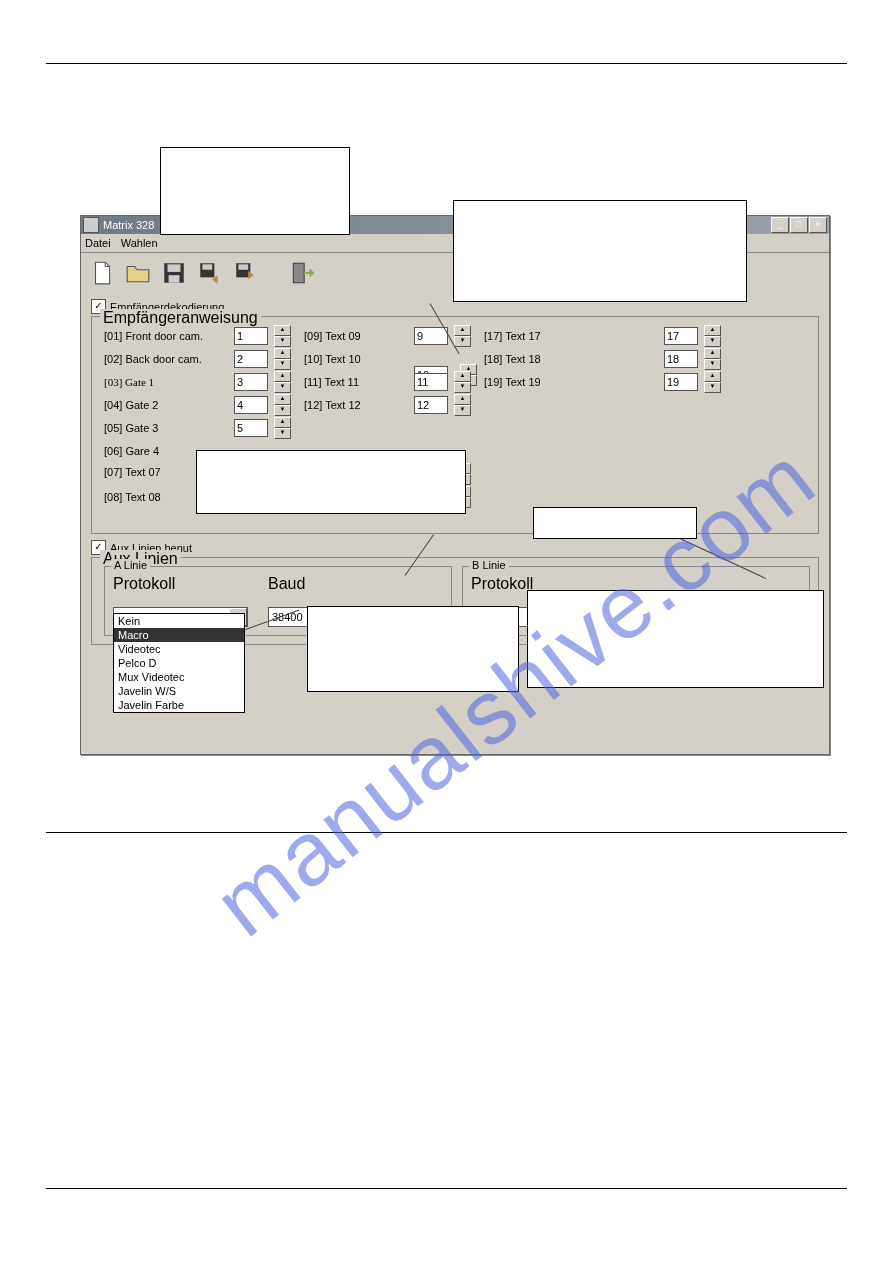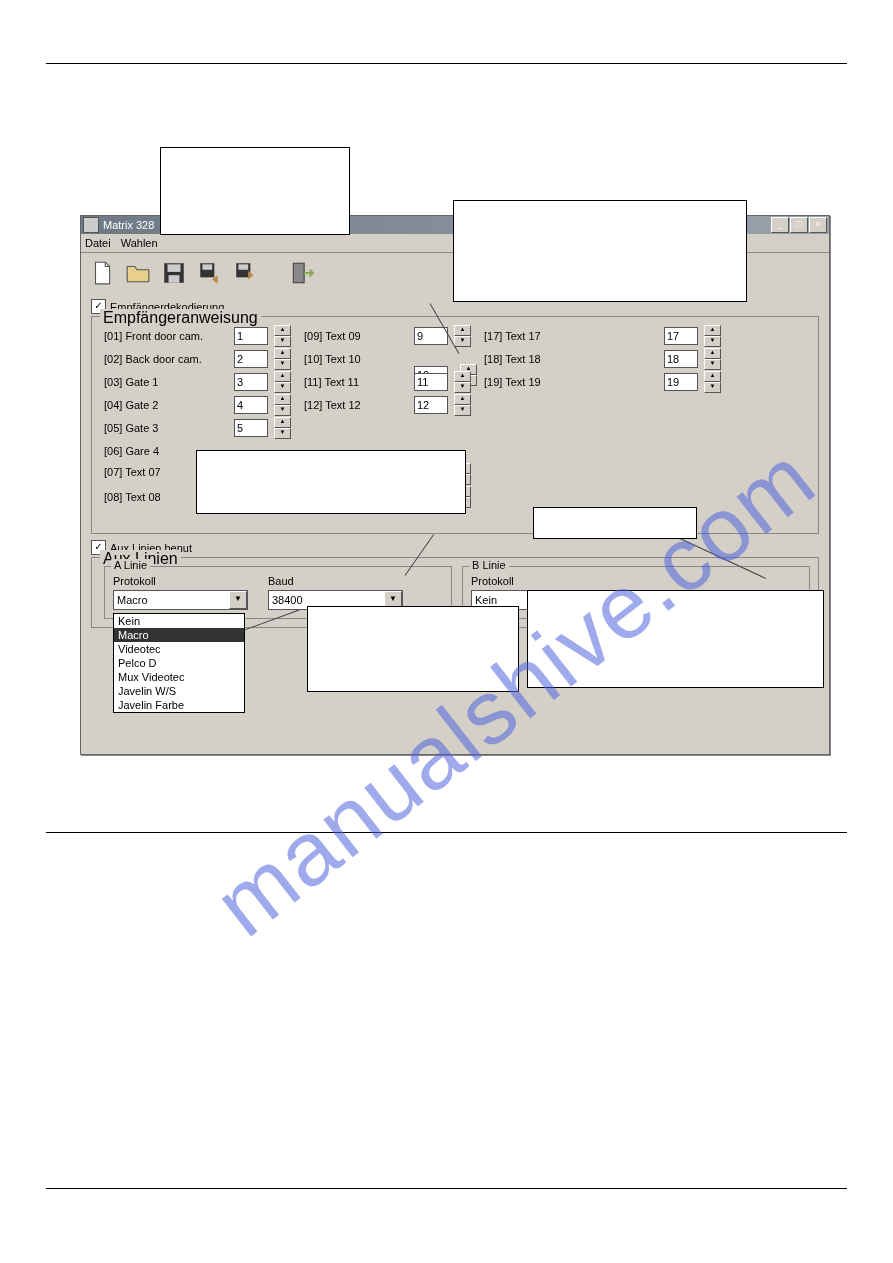--- a/index.html
+++ b/index.html
@@ -188,22 +188,22 @@
   }
   .aux-sub-title {
     position: absolute;
     top: -8px;
     left: 6px;
     background: #d4d0c8;
     padding: 0 3px;
     font-size: 11px;
   }
   .field-label {
-    font-size: 11px;
-    margin-bottom: 3px;
+    font-size: 16px;
+    margin-bottom: 14px;
     display: block;
   }
   .combo {
     width: 130px;
     height: 18px;
     border: 1px solid #555;
     background: #fff;
     display: flex;
     align-items: center;
     justify-content: space-between;
@@ -355,21 +355,21 @@
           <div class="rec-item" style="left: 0px; top: 23px;">
             <span class="rec-label">[02] Back door cam.</span>
           </div>
           <div class="rec-item" style="left: 130px; top: 23px;">
             <span class="spin-input">2</span>
             <span class="spin-btns">
               <span class="spin-btn">▲</span>
               <span class="spin-btn">▼</span>
             </span>
           </div>
-          <div class="rec-item" style="left: 0px; top: 46px;">
+          <div class="rec-item" style="left: 0px; top: 46px; font-family: Liberation Serif, serif;">
             <span class="rec-label">[03] Gate 1</span>
           </div>
           <div class="rec-item" style="left: 130px; top: 46px;">
             <span class="spin-input">3</span>
             <span class="spin-btns">
               <span class="spin-btn">▲</span>
               <span class="spin-btn">▼</span>
             </span>
           </div>
           <div class="rec-item" style="left: 0px; top: 69px; justify-content: flex-end;">

